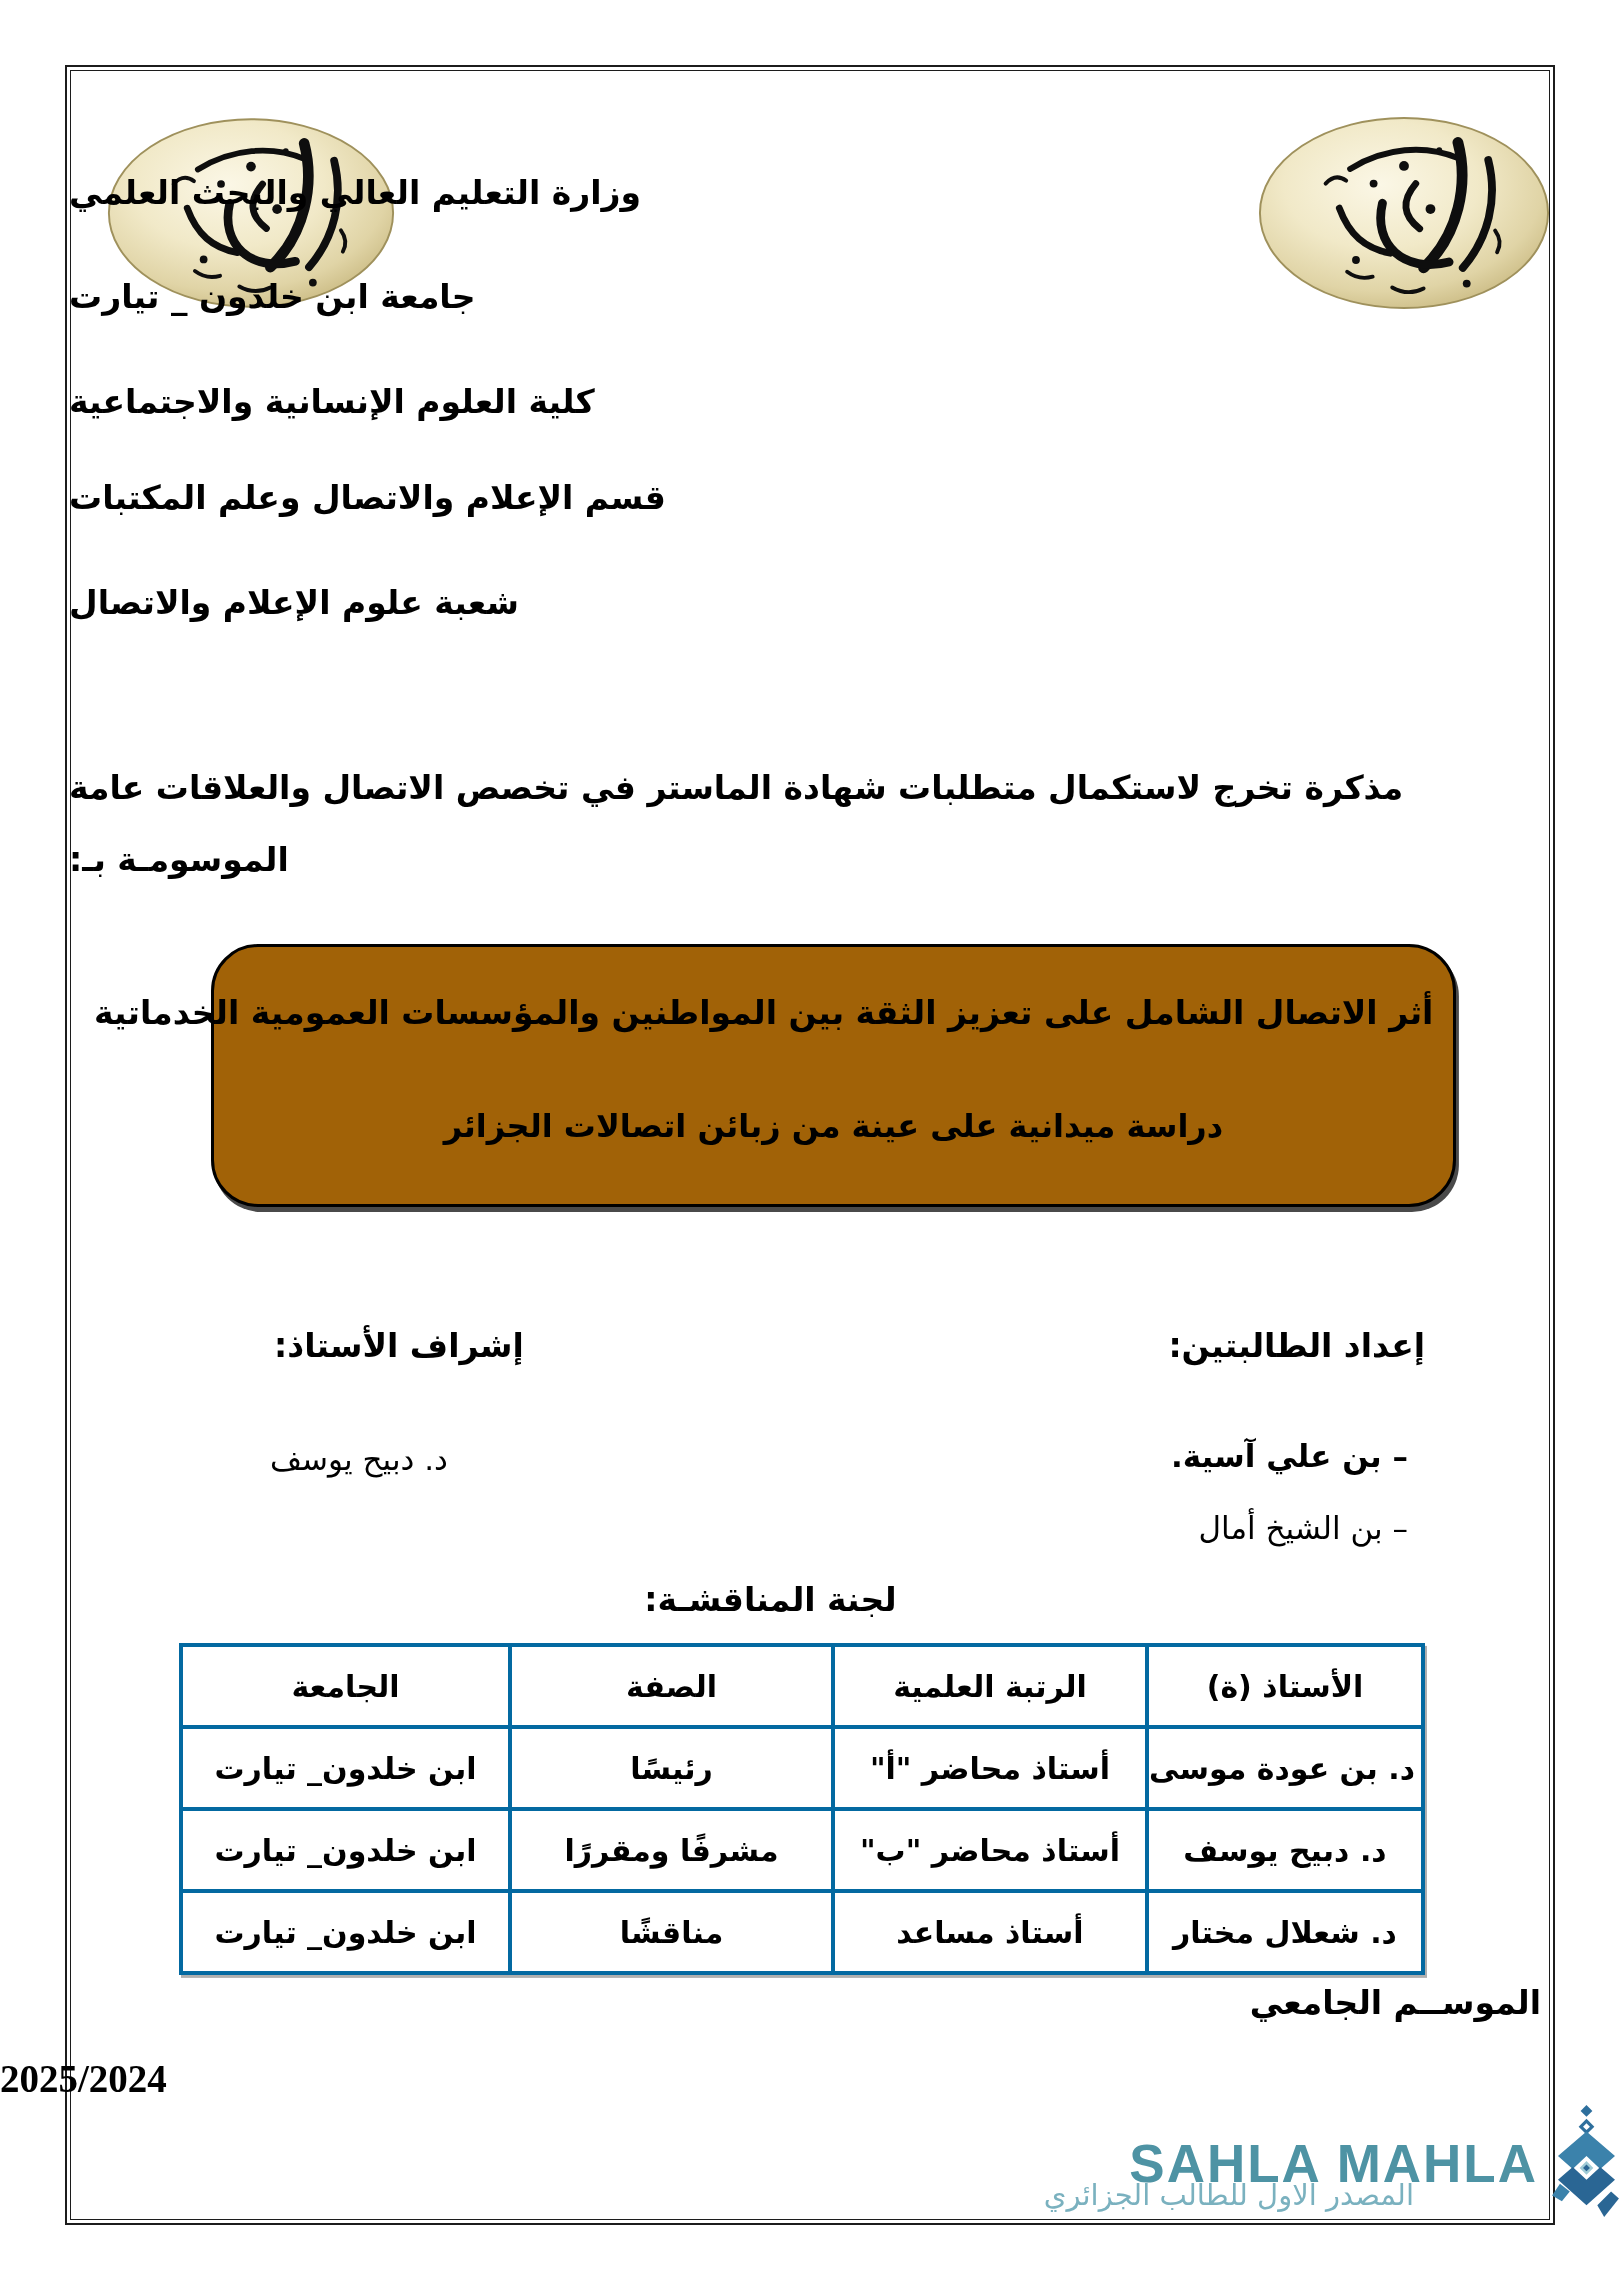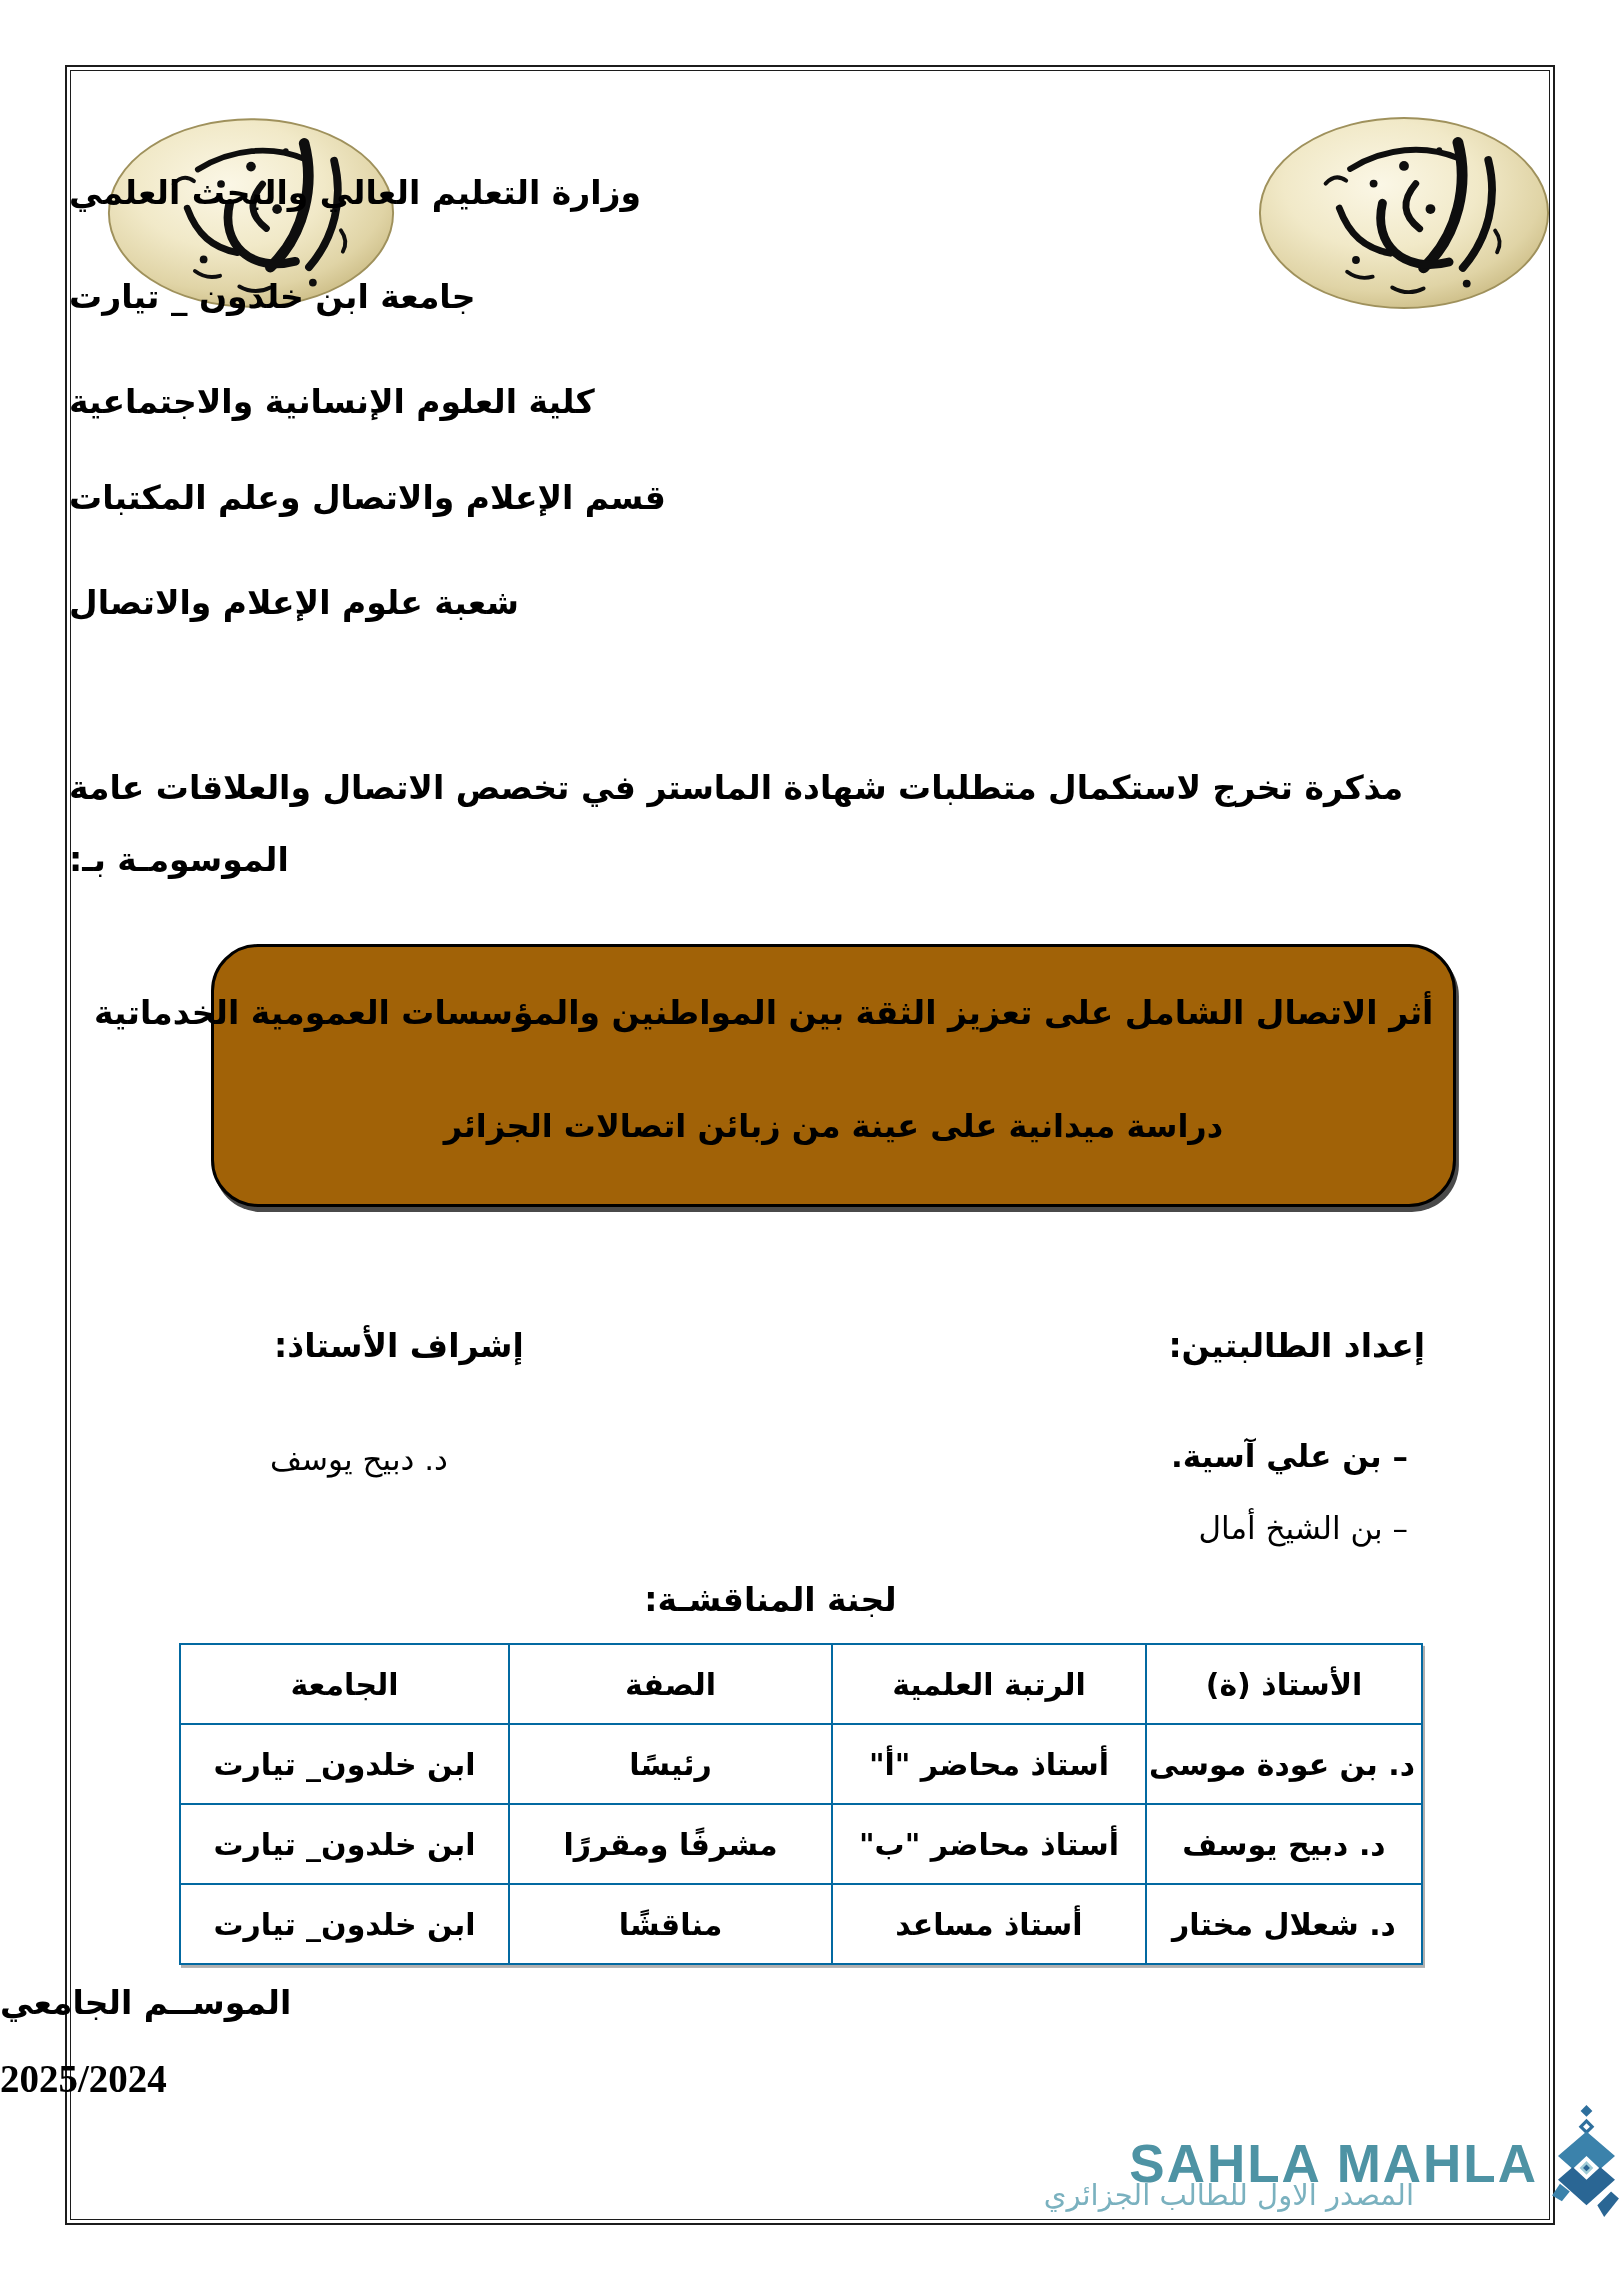--- a/index.html
+++ b/index.html
@@ -29,21 +29,21 @@
   
   .label{font-weight:700;font-size:33px;line-height:49px;direction:rtl;white-space:nowrap;}
   .person{font-weight:400;font-size:31px;line-height:47px;direction:rtl;white-space:nowrap;}
   
   table.committee{
     border-collapse:collapse;table-layout:fixed;direction:rtl;
     width:1243px;box-shadow:2px 2.9px 0 rgba(110,110,110,.55);
     border:2.9px solid #222;
   }
   table.committee td,table.committee th{
-    border:2px solid #0369a1;text-align:center;vertical-align:middle;
+    border:4px solid #0369a1;text-align:center;vertical-align:middle;
     height:78px;font-weight:700;font-size:30px;padding:0 5.9px;
     white-space:nowrap;overflow:hidden;
   }
   table.committee th{border-bottom-width:2.9px;}
   
   .year{font-family:"Liberation Serif","DejaVu Serif",serif;font-weight:700;font-size:39px;line-height:45px;}
   
   .brand{font-family:"Liberation Sans","DejaVu Sans",sans-serif;font-weight:700;
     font-size:53px;line-height:53px;letter-spacing:2px;color:#4e93a4;white-space:nowrap;}
   .tagline{font-size:29px;line-height:33px;color:#7ab1bf;direction:rtl;white-space:nowrap;}
@@ -174,21 +174,21 @@
   </tr>
   <tr>
     <td>د. شعلال مختار</td>
     <td>أستاذ مساعد</td>
     <td>مناقشًا</td>
     <td>ابن خلدون_ تيارت</td>
   </tr>
 </tbody>
   </table>
 
-<div class="abs arline" style="top:1978px;left:0;right:80px;text-align:left;">الموســم الجامعي</div>
+<div class="abs arline" style="top:1978px;left:0;right:80px;text-align:right;">الموســم الجامعي</div>
 <div class="abs year" style="top:2056px;left:0;right:63px;text-align:left;">2025/2024</div>
 
 <div class="abs brand" style="top:2137px;right:83px;">SAHLA MAHLA</div>
 <div class="abs tagline" style="top:2179px;right:207px;">المصدر الاول للطالب الجزائري</div>
 <div class="abs" style="top:2105px;right:0;width:71px;height:116px;">
   <svg viewBox="0 0 72 118" width="71" height="116">
     <path d="M37,0 L43,6 L37,12 L31,6 Z" fill="#2e6f9d"></path>
     <path d="M37,14 L45,22 L37,30 L29,22 Z" fill="#2e6f9d"></path>
     <path d="M37,18.5 L40.5,22 L37,25.5 L33.5,22 Z" fill="#ffffff"></path>
     <path d="M8,52 L37,27 L66,52 L51,65 L37,52 L23,65 Z" fill="#3b82ab"></path>

